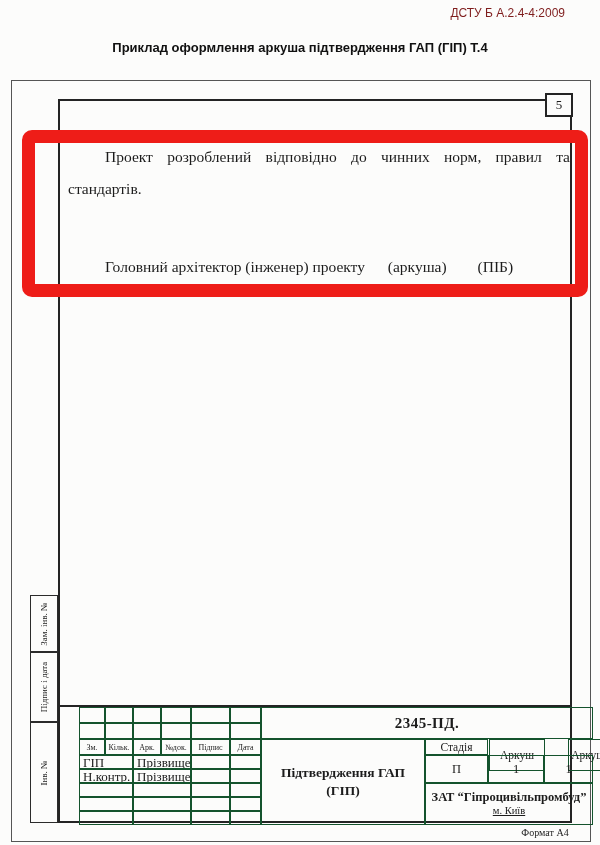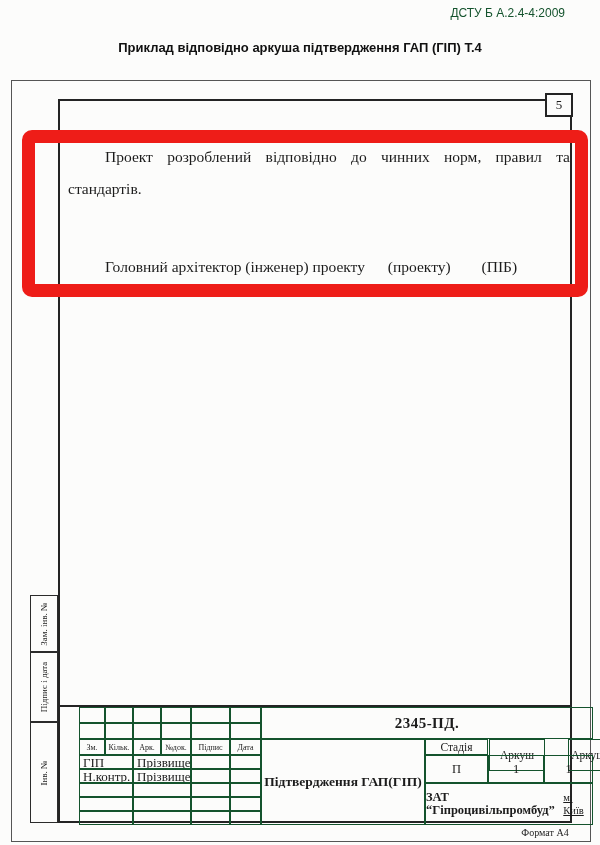--- a/index.html
+++ b/index.html
@@ -3,21 +3,21 @@
 <meta charset="utf-8">
 <style>
   html,body{margin:0;padding:0;}
   body{
     width:600px;height:845px;position:relative;overflow:hidden;
     background:#fcfcfb;color:#1c1c1c;
     font-family:"Liberation Serif", serif;
   }
   .abs{position:absolute;box-sizing:border-box;}
   
-  #standard-ref{top:6px;right:35px;font-family:"Liberation Sans",sans-serif;font-size:12px;color:#14532d;}
+  #standard-ref{top:6px;right:35px;font-family:"Liberation Sans",sans-serif;font-size:12px;color:#7f1d1d;}
   #page-title{top:40px;left:0;width:100%;text-align:center;font-family:"Liberation Sans",sans-serif;font-weight:bold;font-size:13px;color:#111;}
   
   #page-border{left:11px;top:80px;width:580px;height:762px;border:1px solid #555;}
   #drawing-frame{left:58px;top:99px;width:514px;height:724px;border:2px solid #242424;background:transparent;}
   #page-number-box{left:545px;top:93px;width:28px;height:24px;border:2px solid #242424;background:#fcfcfb;display:flex;align-items:center;justify-content:center;font-size:13px;z-index:4;}
   
   #highlight-box{left:22px;top:130px;width:566px;height:167px;border:13px solid #ee1d18;border-radius:10px;z-index:6;pointer-events:none;background:transparent;}
   
   #body-paragraph{left:68px;top:141px;width:502px;font-size:15.5px;line-height:32px;text-align:justify;text-indent:37px;z-index:2;}
   #signature-line{left:105px;top:258px;font-size:15.5px;z-index:2;white-space:nowrap;}
@@ -29,46 +29,46 @@
   #strip-cell-1{top:595px;height:57px;}
   #strip-cell-2{top:652px;height:70px;}
   #strip-cell-3{top:722px;height:101px;}
   
   #title-block{left:58px;top:705px;width:514px;height:118px;border:2px solid #242424;background:#fcfcfb;z-index:3;}
   .cell{position:absolute;box-sizing:border-box;border:1px solid #14532d;display:flex;align-items:center;justify-content:center;overflow:hidden;margin-left:19px;}
   .cell.left{justify-content:flex-start;padding-left:3px;}
   .hdr{font-size:8px;}
   .nm{font-size:13px;line-height:11px;}
   #doc-number{font-weight:bold;font-size:15px;letter-spacing:0.5px;}
-  #doc-title{font-weight:bold;font-size:13.5px;line-height:18px;text-align:left;}
+  #doc-title{flex-direction:column;font-weight:bold;font-size:13.5px;line-height:18px;text-align:left;}
   .stage-hdr{font-size:11.5px;}
   .stage-val{font-size:12.5px;}
-  #org-cell{flex-direction:row;line-height:13px;text-align:left;}
+  #org-cell{flex-direction:column;line-height:13px;text-align:left;}
   #org-name{font-weight:bold;font-size:12.5px;}
   #org-city{font-size:10.5px;text-decoration:underline;}
   #format-label{left:505px;top:827px;width:60px;text-align:center;font-size:10px;color:#222;margin-left:10px;}
 </style>
 </head>
 <body>
 
 <div class="abs" id="standard-ref">ДСТУ Б А.2.4-4:2009</div>
-<div class="abs" id="page-title">Приклад відповідно аркуша підтвердження ГАП (ГІП) Т.4</div>
+<div class="abs" id="page-title">Приклад оформлення аркуша підтвердження ГАП (ГІП) Т.4</div>
 
 <div class="abs" id="page-border"></div>
 <div class="abs" id="drawing-frame"></div>
 <div class="abs" id="page-number-box">
   <span>5</span>
 </div>
 
 <div class="abs" id="highlight-box" style="border-color: rgb(238, 29, 24);"></div>
 
 <div class="abs" id="body-paragraph">Проект розроблений відповідно до чинних норм, правил та стандартів.</div>
 <div class="abs" id="signature-line">
   <span>Головний архітектор (інженер) проекту</span>
-  <span class="sig-gap1">(проекту)</span>
+  <span class="sig-gap1">(аркуша)</span>
   <span class="sig-gap2">(ПІБ)</span>
 </div>
 
 <div class="abs strip-cell" id="strip-cell-1">
   <span>Зам. інв. №</span>
 </div>
 <div class="abs strip-cell" id="strip-cell-2">
   <span>Підпис і дата</span>
 </div>
 <div class="abs strip-cell" id="strip-cell-3">

